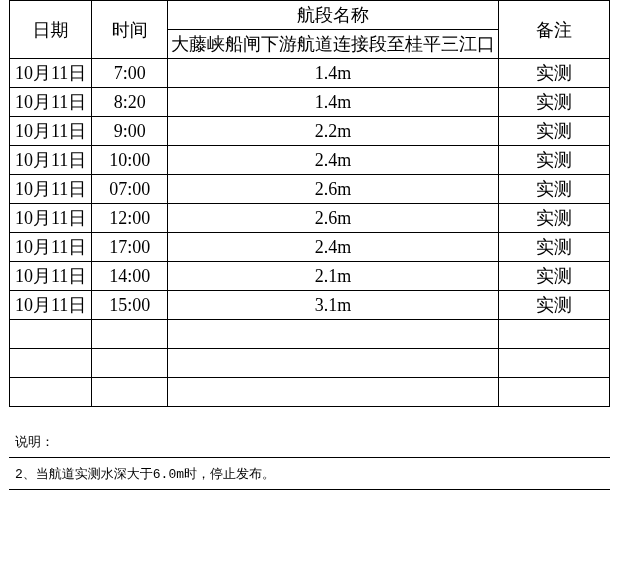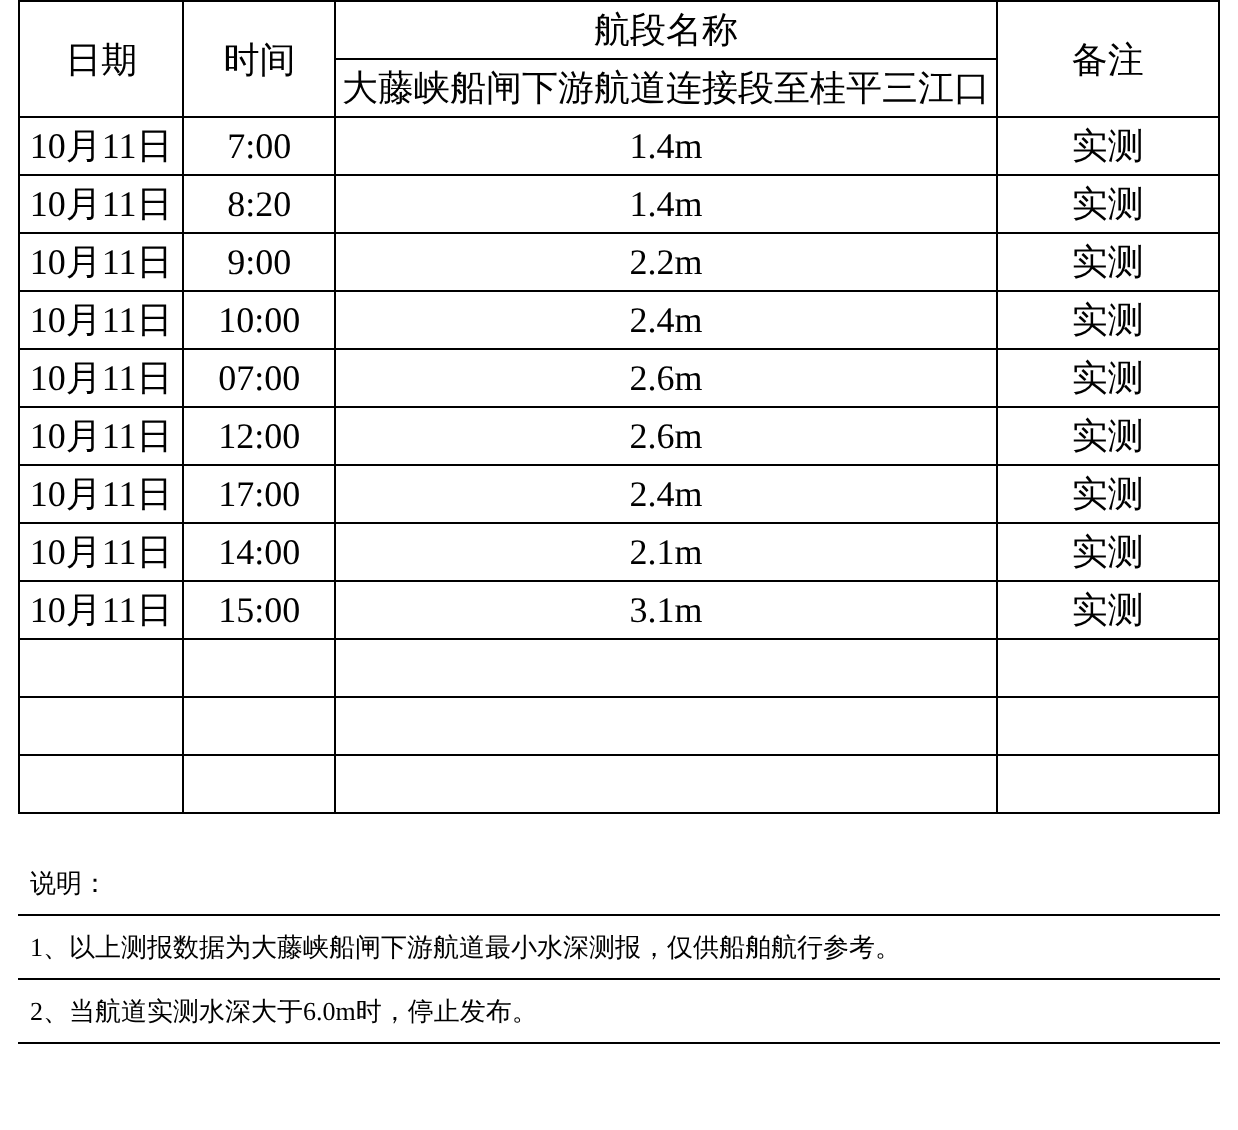--- a/index.html
+++ b/index.html
@@ -69,21 +69,21 @@
     height: 24px;
     margin-top: 32px;
   }
   td.empty-row {
     height: 28px;
   }
   .note-wrap {
     margin-left: 9px;
     width: 601px;
     margin-top: 18px;
-    font-family: Liberation Serif, serif;
+    font-family: Liberation Mono, monospace;
   }
   table.notes {
     border-collapse: collapse;
     table-layout: fixed;
     width: 601px;
   }
   table.notes td {
     border: 1px solid #000000;
     border-top: none;
     border-left: none;
@@ -202,22 +202,19 @@
     </tbody>
   </table>
 
   <div class="note-wrap">
     <table class="notes">
       <tbody>
         <tr class="notes-head">
           <td>说明：</td>
         </tr>
         <tr>
-          <td>1、以上测报数据为大藤峡船闸下游航道最小水深测报，仅供船舶航行参考。</td>
-        </tr>
-        <tr>
           <td>2、当航道实测水深大于6.0m时，停止发布。</td>
         </tr>
       </tbody>
     </table>
   </div>
 
 </div>
 
 </body></html>

